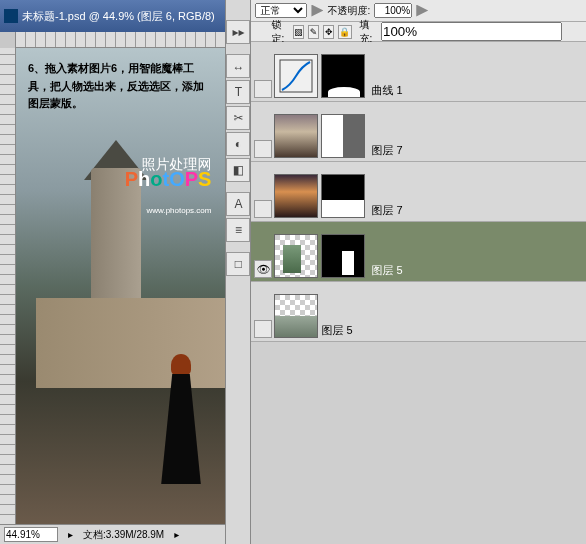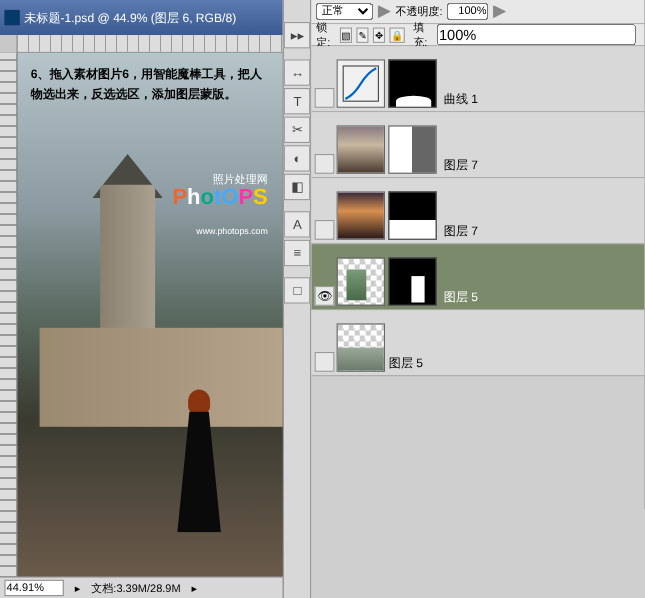--- a/index.html
+++ b/index.html
@@ -10,21 +10,21 @@
 .titlebar .ps-icon{width:14px;height:14px;background:#053a6b;margin-right:4px;display:inline-block}
 .rulers{height:16px;background:#ddd;border-bottom:1px solid #888;display:flex}
 .ruler-corner{width:16px;height:16px;background:#c8c8c8;border-right:1px solid #888}
 .ruler-h{flex:1;background:repeating-linear-gradient(90deg,#ddd 0,#ddd 9px,#999 9px,#999 10px)}
 .canvas-area{flex:1;display:flex;position:relative;background:#7a7a7a}
 .ruler-v{width:16px;background:repeating-linear-gradient(0deg,#ddd 0,#ddd 9px,#999 9px,#999 10px);border-right:1px solid #888}
 .canvas{flex:1;background:linear-gradient(180deg,#b5c5ca 0%,#8a9aa0 30%,#5a6a60 50%,#3a3a30 70%,#6a5a4a 100%);position:relative;overflow:hidden}
 .instruction{position:absolute;top:12px;left:12px;right:12px;color:#000;font-size:11px;font-weight:bold;line-height:1.6;z-index:3}
 .logo{position:absolute;top:120px;right:14px;font-size:20px;font-weight:bold;z-index:3}
 .logo .p1{color:#e63;}.logo .p2{color:#fff}.logo .p3{color:#0a8}.logo .p4{color:#4af}.logo .p5{color:#f3a}.logo .p6{color:#fc0}
-.logo-sub{position:absolute;top:108px;right:14px;font-size:10px;color:#fff;z-index:3}
+.logo-sub{position:absolute;top:108px;right:14px;font-size:14px;color:#fff;z-index:3}
 .logo-url{position:absolute;top:158px;right:14px;font-size:8px;color:#fff;z-index:3}
 .castle{position:absolute;top:120px;left:20px;width:180px;height:220px;z-index:2}
 .tower{position:absolute;left:55px;top:0;width:50px;height:180px;background:linear-gradient(90deg,#8a8070,#aaa090);border-radius:4px 4px 0 0}
 .tower-top{position:absolute;left:48px;top:-28px;width:64px;height:40px;background:#4a4a42;clip-path:polygon(50% 0,100% 100%,0 100%)}
 .building{position:absolute;left:0;top:130px;width:260px;height:90px;background:linear-gradient(90deg,#9a8a70,#baa890)}
 .figure{position:absolute;bottom:40px;left:140px;width:50px;height:130px;z-index:3}
 .fig-head{width:20px;height:22px;background:#8a3510;border-radius:50% 50% 30% 30%;margin:0 auto}
 .fig-body{width:44px;height:110px;background:#0a0a0a;margin:-2px auto 0;clip-path:polygon(30% 0,70% 0,95% 100%,5% 100%)}
 .statusbar{height:20px;background:#d8d8d8;border-top:1px solid #888;display:flex;align-items:center;font-size:10px;padding:0 4px;gap:10px}
 .statusbar input{width:54px;font-size:10px;border:1px solid #888;padding:1px}
@@ -33,21 +33,21 @@
 .mid-tools .sep{height:6px}
 .panels{flex:1;background:#d8d8d8;display:flex;flex-direction:column}
 .tabs{height:20px;background:linear-gradient(#4a6a9a,#d8d8d8);display:flex;align-items:end;padding-left:4px;gap:1px}
 .tab{padding:3px 10px;font-size:11px;background:#c0c0c0;border:1px solid #888;border-bottom:none;border-radius:3px 3px 0 0}
 .tab.active{background:#e8e8e8}
 .panel-ctrl{height:22px;background:#e8e8e8;border-bottom:1px solid #aaa;display:flex;align-items:center;padding:0 4px;gap:4px;font-size:10px}
 .panel-ctrl select{font-size:10px;width:52px}
 .panel-ctrl input{width:38px;font-size:10px;text-align:right}
 .panel-ctrl .lbl{font-size:10px}
 .panel-ctrl .arrow{width:12px;height:12px;background:#888;clip-path:polygon(0 0,100% 50%,0 100%)}
-.lock-row{height:20px;background:#e8e8e8;border-bottom:1px solid #aaa;display:flex;align-items:center;padding:0 4px;gap:4px;font-size:10px}
+.lock-row{height:20px;background:#e8e8e8;border-bottom:1px solid #aaa;display:flex;align-items:center;padding:0 20px;gap:4px;font-size:10px}
 .lock-row .icn{width:14px;height:14px;border:1px solid #999;background:#f0f0f0;font-size:9px;display:flex;align-items:center;justify-content:center}
 .layers{flex:1;background:#cfcfcf;overflow-y:auto}
 .layer{display:flex;align-items:flex-end;border-bottom:1px solid #aaa;background:#d8d8d8;min-height:60px;padding:3px}
 .layer.selected{background:#7a8a6a}
 .eye{width:18px;height:18px;border:1px solid #999;margin-right:2px;display:flex;align-items:center;justify-content:center;font-size:11px;background:#e8e8e8}
 .thumb{width:44px;height:44px;border:1px solid #666;background:#fff;margin-right:3px;position:relative;overflow:hidden}
 .thumb.checker{background:repeating-conic-gradient(#fff 0 25%,#ccc 0 50%) 0 0/10px 10px}
 .mask{width:44px;height:44px;border:1px solid #666;background:#000;margin-right:6px;position:relative}
 .mask .white{position:absolute;background:#fff}
 .layer-name{font-size:11px;color:#000}

